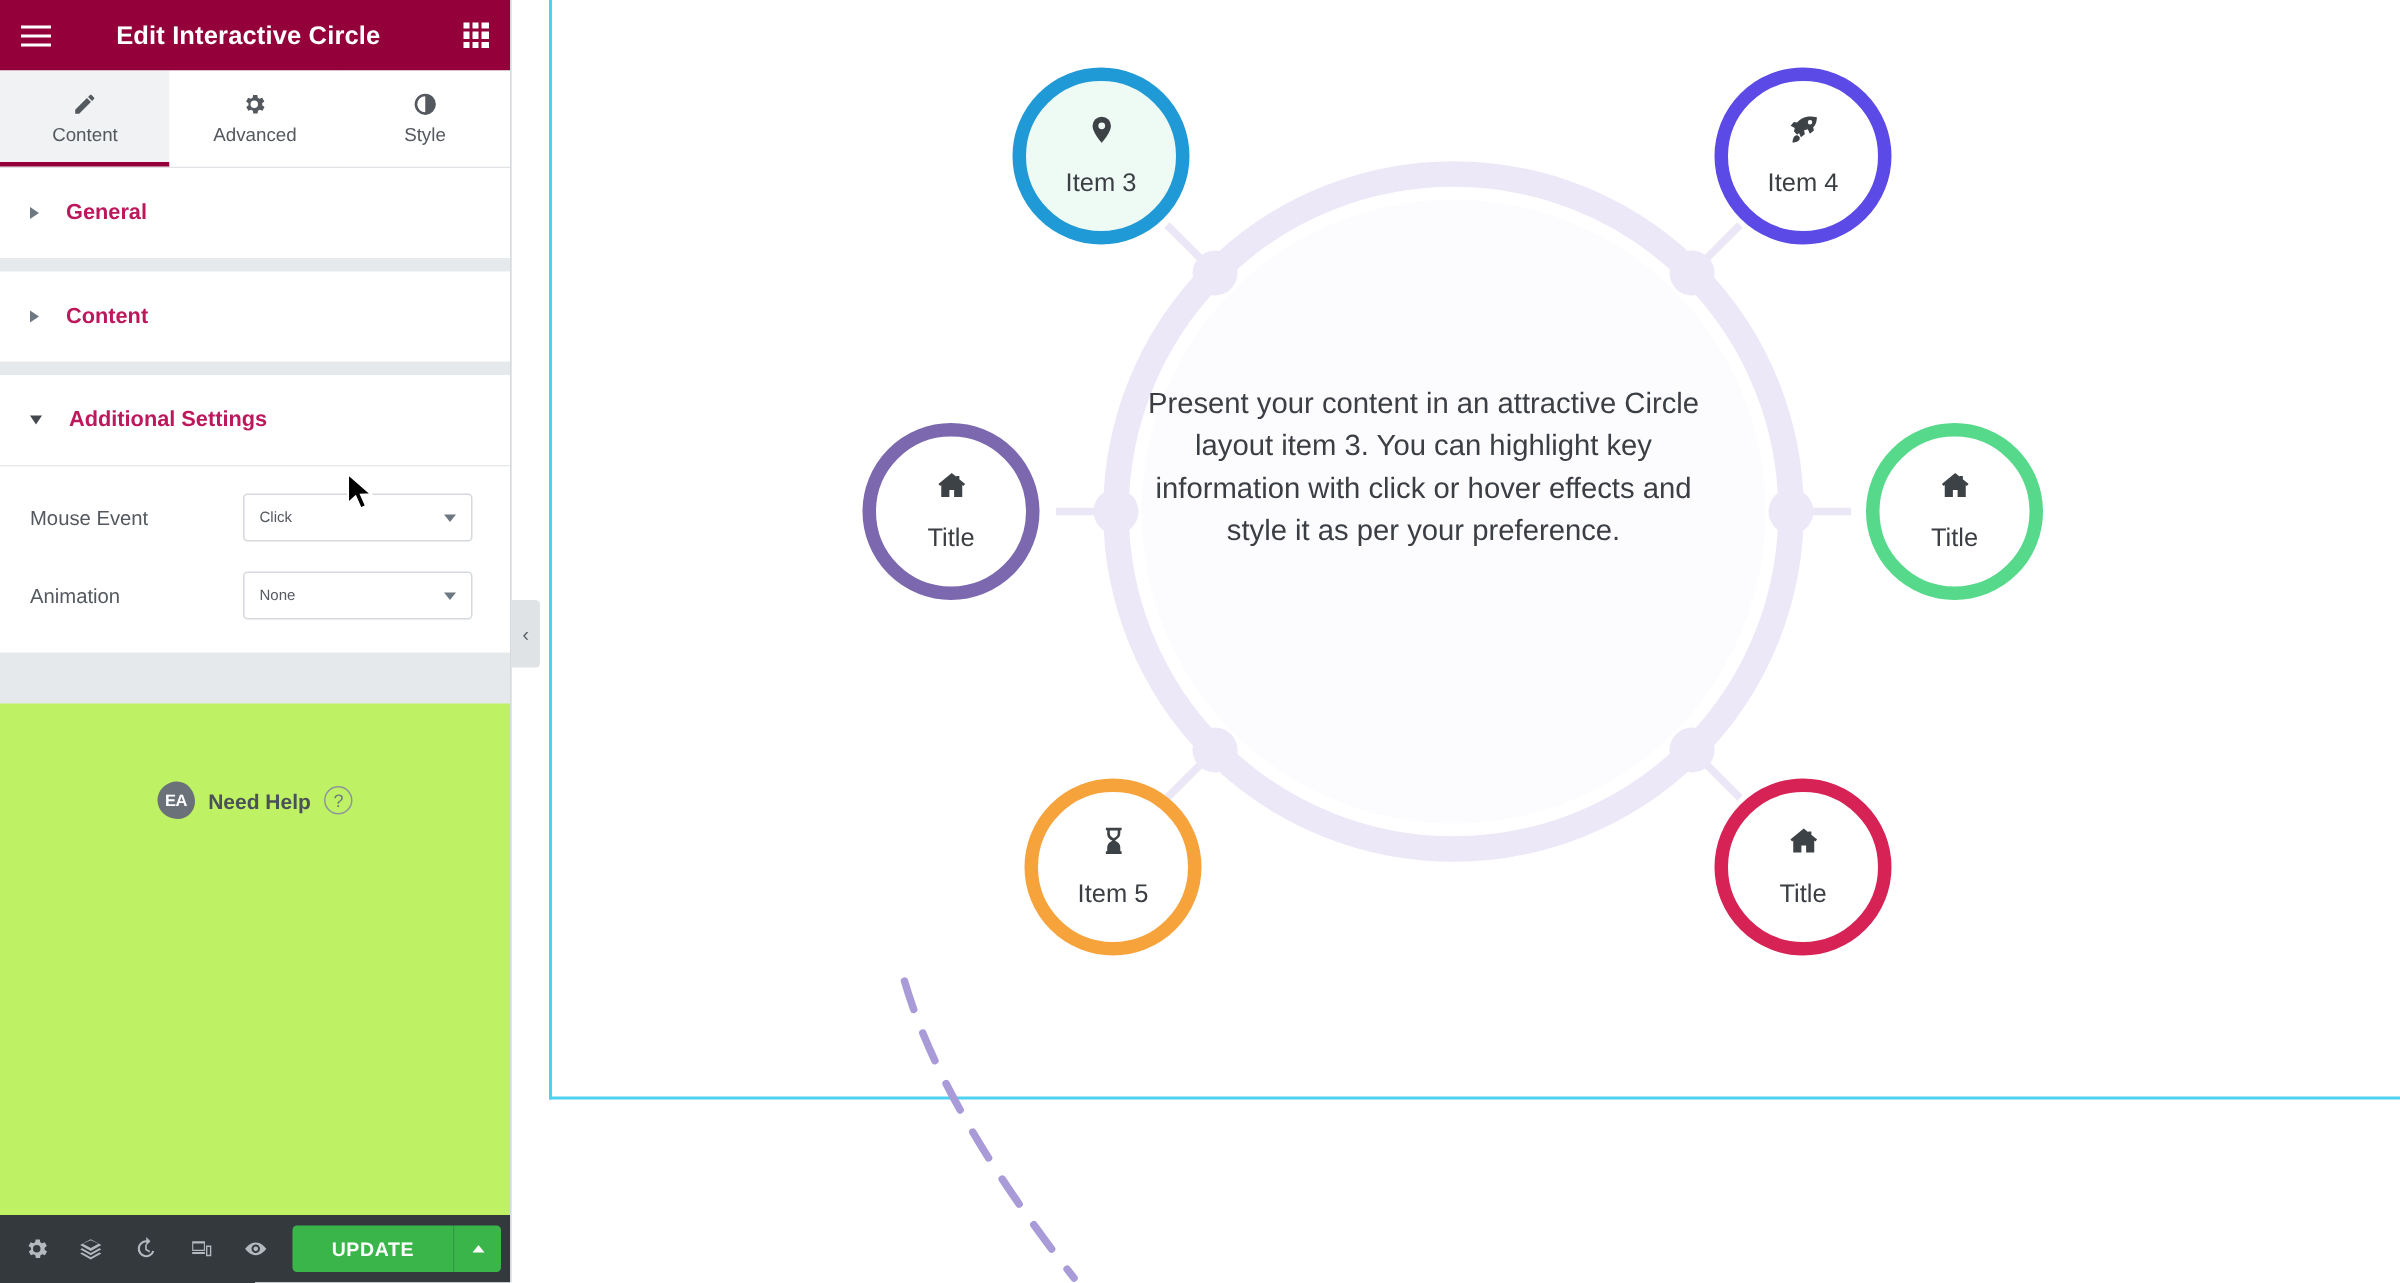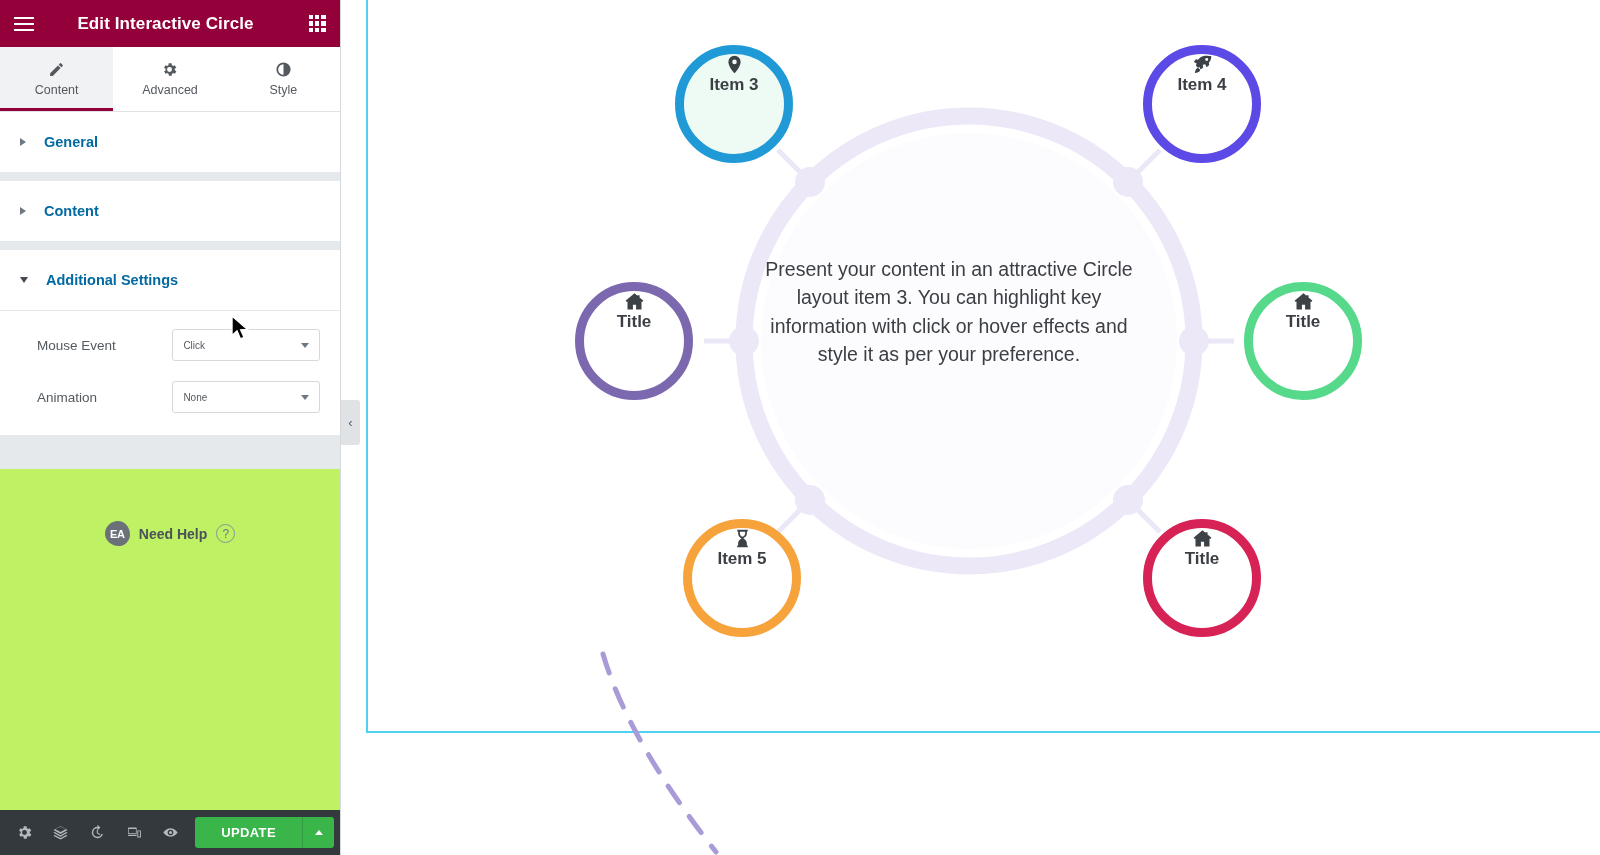--- a/index.html
+++ b/index.html
@@ -82,31 +82,31 @@
   .caret-right {
     border-left: 6px solid #6d7882;
     border-top: 4.5px solid transparent;
     border-bottom: 4.5px solid transparent;
   }
   .caret-down {
     border-top: 6px solid #43494f;
     border-left: 4.5px solid transparent;
     border-right: 4.5px solid transparent;
   }
-  .section-title { font-size: 14.5px; font-weight: bold; color: #0369a1; }
+  .section-title { font-size: 14.5px; font-weight: bold; color: #be185d; }
 
   
   #controls { background: #ffffff; padding: 18px 20px 22px 20px; }
   .ctl-row {
     display: flex; align-items: center;
     margin-bottom: 20px; height: 32px;
   }
   .ctl-row:last-child { margin-bottom: 0; }
   .ctl-label {
-    width: 142px; font-size: 13.5px; color: #54595f; margin-left: 17px;
+    width: 142px; font-size: 13.5px; color: #54595f;
   }
   .select {
     position: relative; width: 153px; height: 32px;
     border: 1px solid #d5d8dc; border-radius: 3px;
     background: #ffffff; display: flex; align-items: center;
     padding: 0 26px 0 10px; cursor: pointer;
   }
   .select-value { font-size: 10px; color: #54595f; }
   .select-arrow {
     position: absolute; right: 10px; top: 50%;
@@ -205,23 +205,22 @@
     left: 398px; top: 255px; width: 370px;
     text-align: center; font-size: 19.5px; line-height: 1.45;
     color: #3b3f44;
   }
 
   
   .item {
     position: absolute; width: 118px; height: 118px;
     border-radius: 50%; border-width: 9px; border-style: solid;
     background: #ffffff; display: flex; flex-direction: column;
-    align-items: center; gap: 1px;
+    align-items: center; justify-content: center; gap: 16px;
     cursor: pointer;
-    font-weight: bold;
   }
   .item-icon { width: 21px; height: 21px; }
   .item-icon svg { display: block; width: 100%; height: 100%; fill: #3d4246; }
   .item-label { font-size: 17px; color: #3b3f44; line-height: 1.1; }
 </style>
 </head>
 <body>
 
 <div id="app">
 

